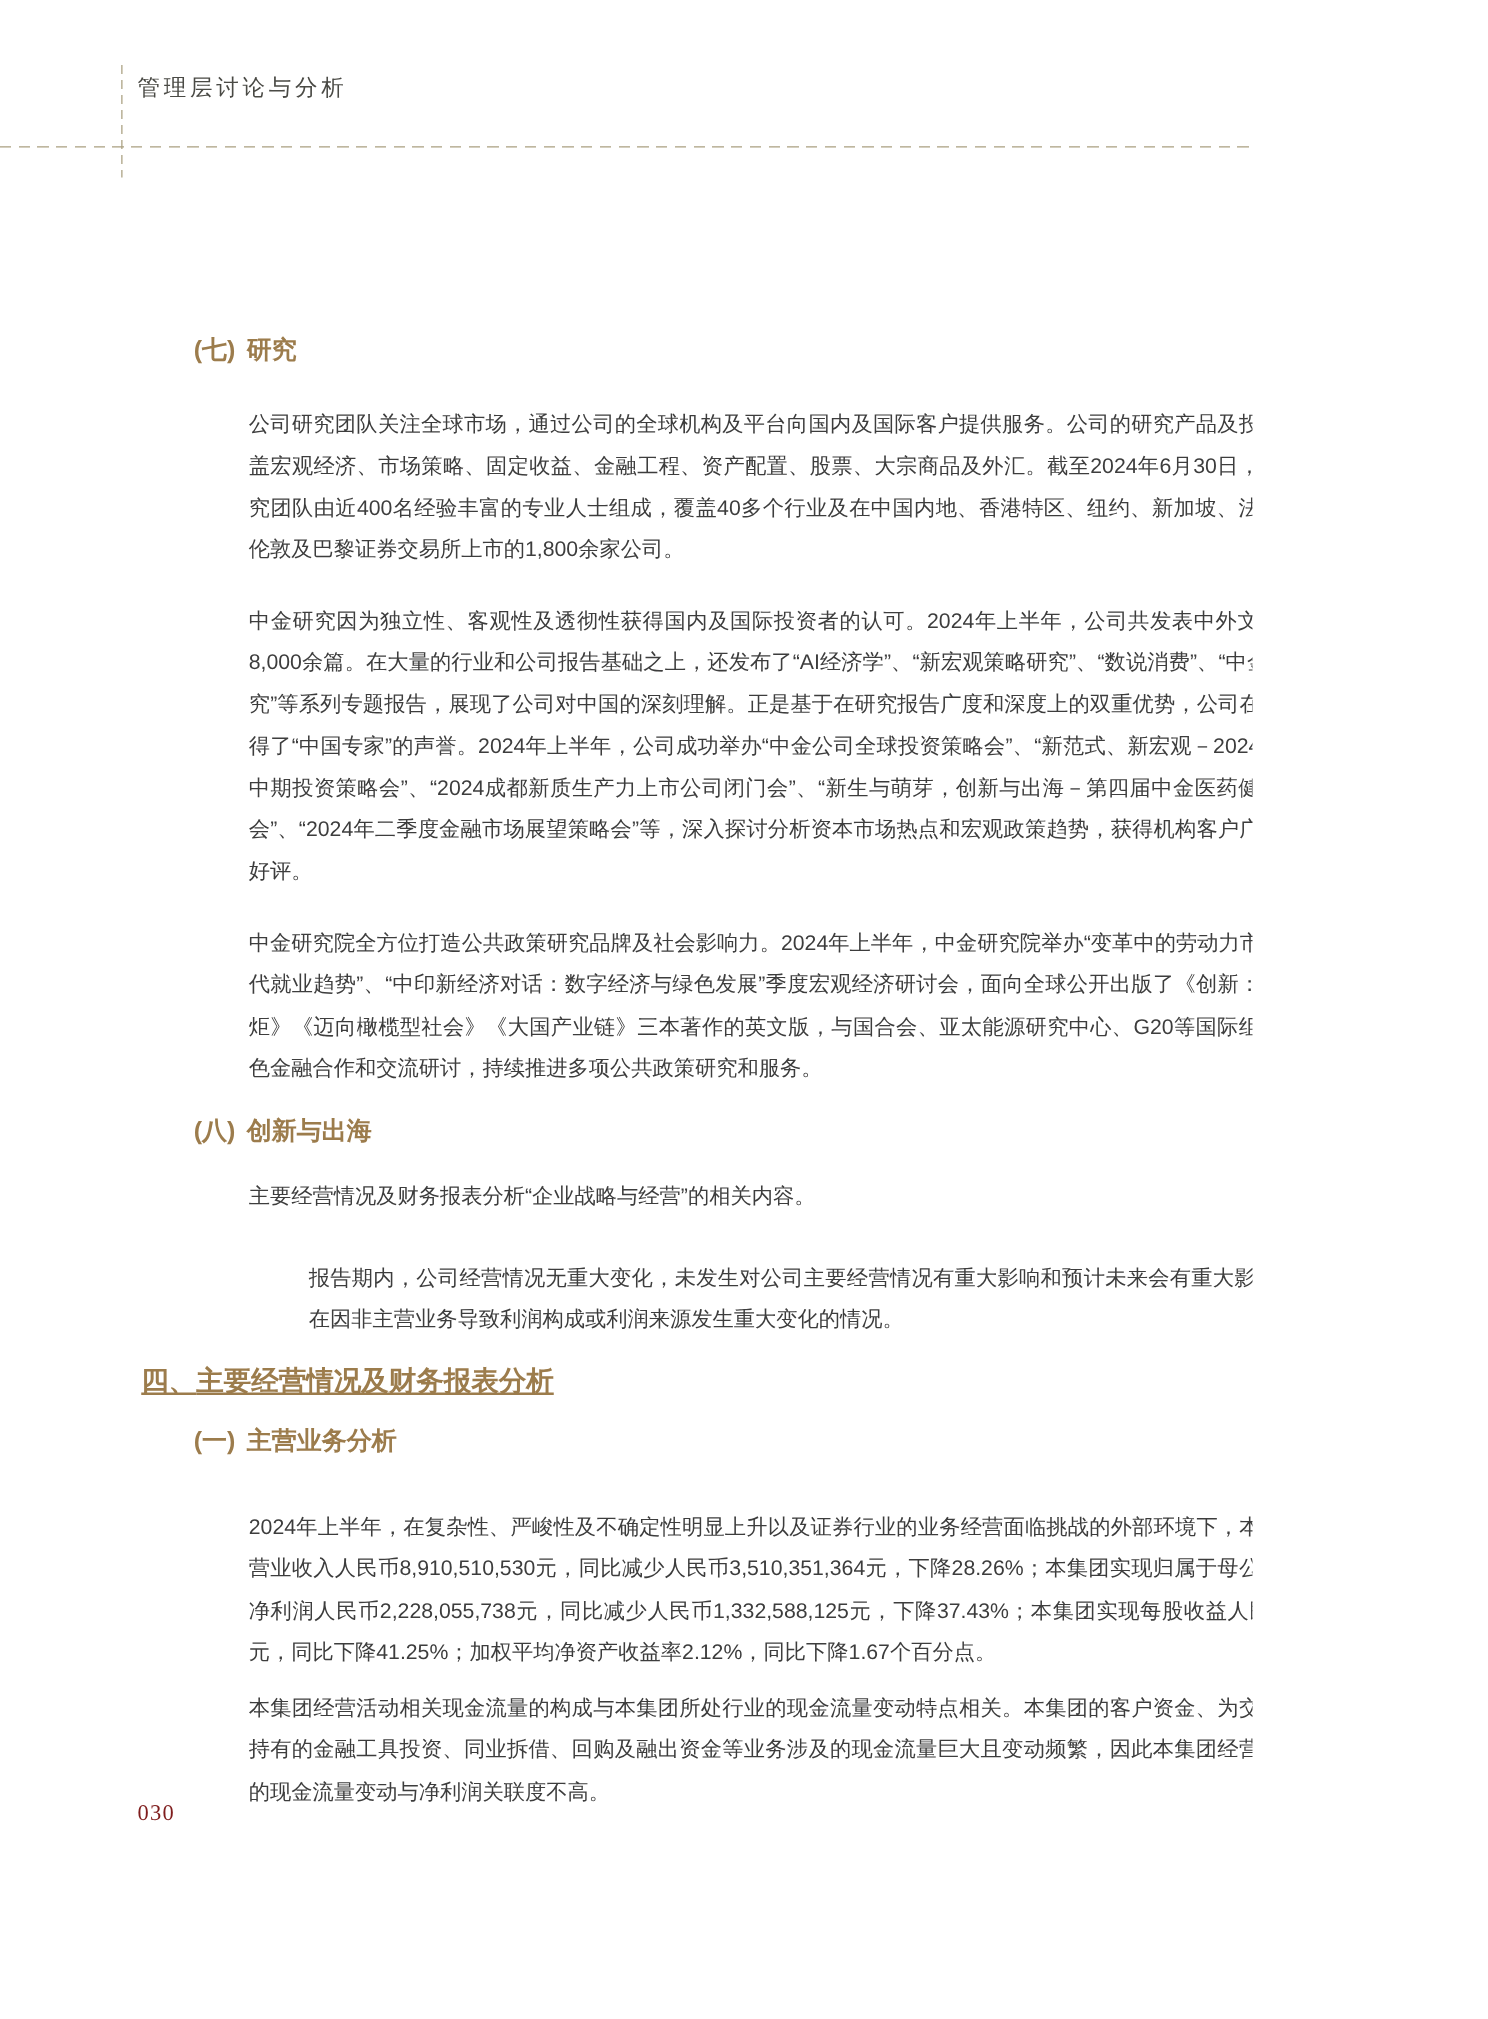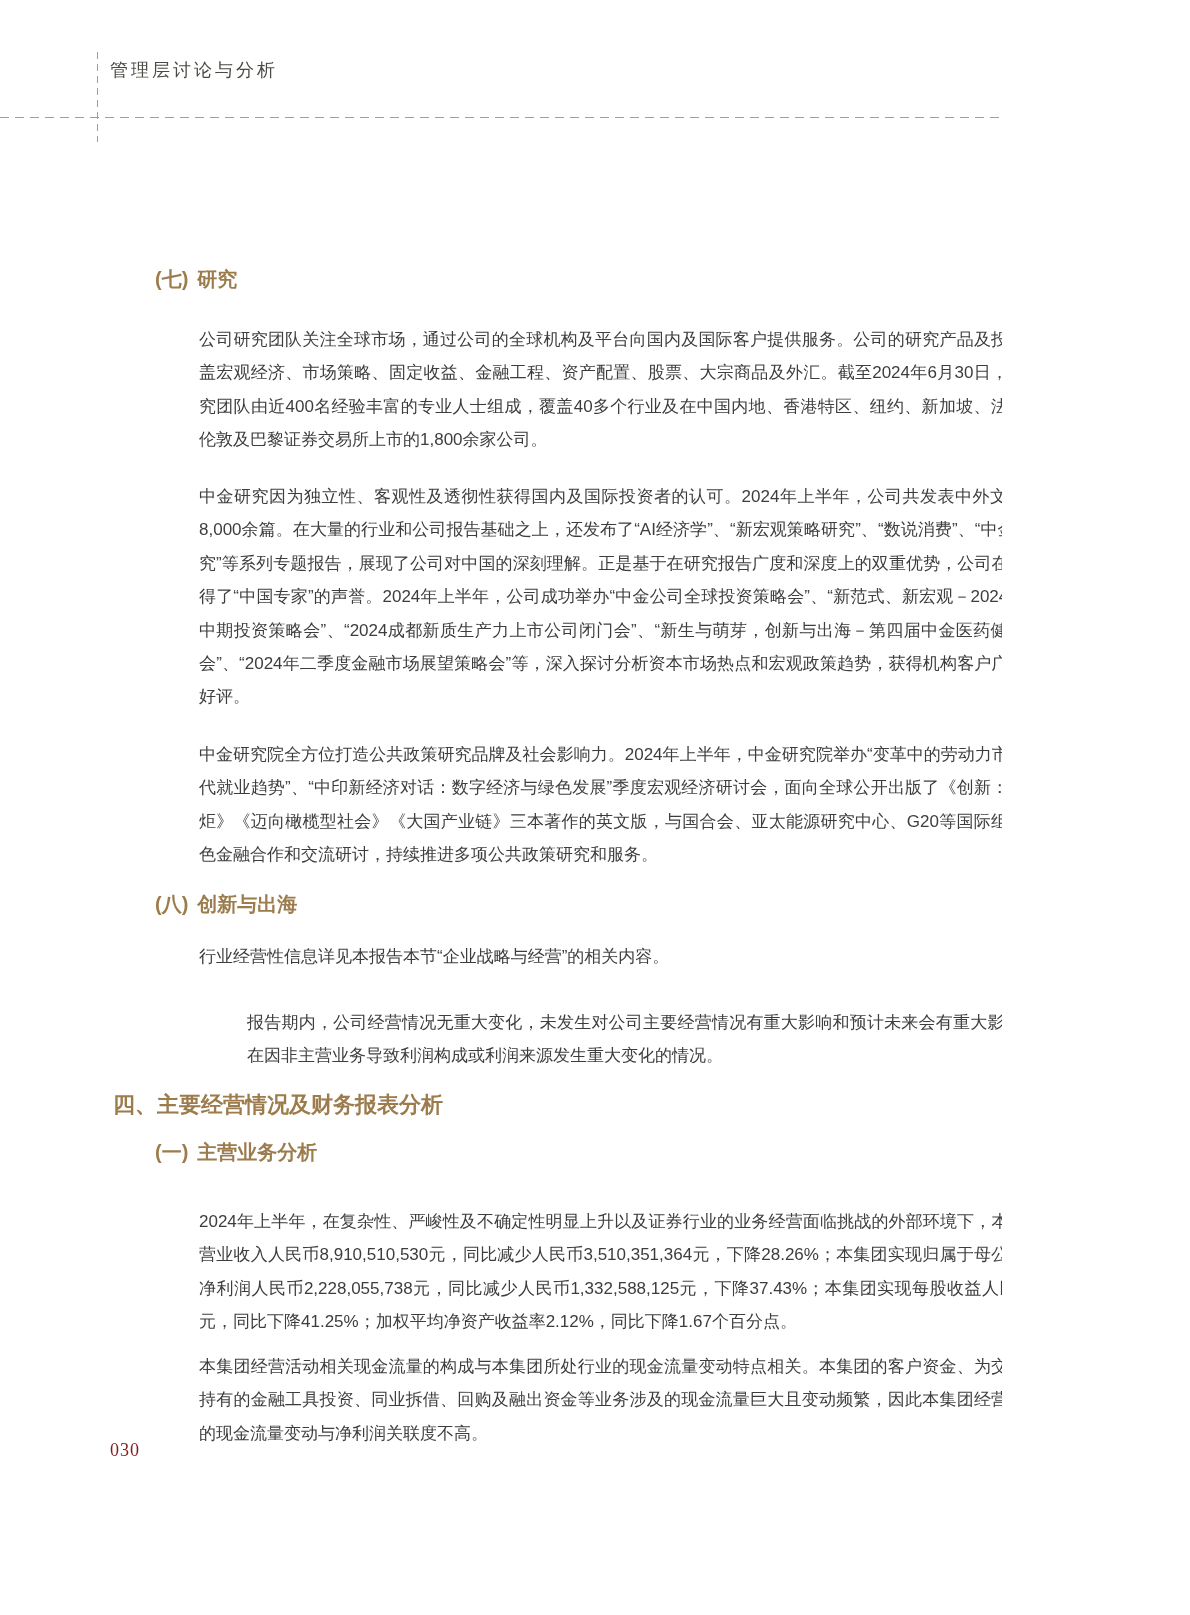--- a/index.html
+++ b/index.html
@@ -84,24 +84,24 @@
   <div class="sub-heading" style="top:266px;">
     <span class="label">(七)</span><span>研究</span>
   </div>
   <div class="para" style="top:323px;">公司研究团队关注全球市场，通过公司的全球机构及平台向国内及国际客户提供服务。公司的研究产品及投资分析涵盖宏观经济、市场策略、固定收益、金融工程、资产配置、股票、大宗商品及外汇。截至2024年6月30日，公司的研究团队由近400名经验丰富的专业人士组成，覆盖40多个行业及在中国内地、香港特区、纽约、新加坡、法兰克福、伦敦及巴黎证券交易所上市的1,800余家公司。</div>
   <div class="para" style="top:480px;">中金研究因为独立性、客观性及透彻性获得国内及国际投资者的认可。2024年上半年，公司共发表中外文研究报告8,000余篇。在大量的行业和公司报告基础之上，还发布了“AI经济学”、“新宏观策略研究”、“数说消费”、“中金REITs研究”等系列专题报告，展现了公司对中国的深刻理解。正是基于在研究报告广度和深度上的双重优势，公司在客户中赢得了“中国专家”的声誉。2024年上半年，公司成功举办“中金公司全球投资策略会”、“新范式、新宏观－2024中金公司中期投资策略会”、“2024成都新质生产力上市公司闭门会”、“新生与萌芽，创新与出海－第四届中金医药健康产业峰会”、“2024年二季度金融市场展望策略会”等，深入探讨分析资本市场热点和宏观政策趋势，获得机构客户广泛关注与好评。</div>
   <div class="para" style="top:738px;">中金研究院全方位打造公共政策研究品牌及社会影响力。2024年上半年，中金研究院举办“变革中的劳动力市场：新时代就业趋势”、“中印新经济对话：数字经济与绿色发展”季度宏观经济研讨会，面向全球公开出版了《创新：不灭的火炬》《迈向橄榄型社会》《大国产业链》三本著作的英文版，与国合会、亚太能源研究中心、G20等国际组织开展绿色金融合作和交流研讨，持续推进多项公共政策研究和服务。</div>
 
   <div class="sub-heading" style="top:891px;">
     <span class="label">(八)</span><span>创新与出海</span>
   </div>
-  <div class="para" style="top:940px;">行业经营性信息详见本报告本节“企业战略与经营”的相关内容。</div>
+  <div class="para" style="top:940px;">主要经营情况及财务报表分析“企业战略与经营”的相关内容。</div>
   <div class="para" style="top:1006px;margin-left:48px;">报告期内，公司经营情况无重大变化，未发生对公司主要经营情况有重大影响和预计未来会有重大影响的事项，不存在因非主营业务导致利润构成或利润来源发生重大变化的情况。</div>
 
-  <div class="main-heading" style="top:1090px;">
+  <div class="main-heading" style="top:1090px;text-decoration:underline;">
     <span>四、</span><span>主要经营情况及财务报表分析</span>
   </div>
 
   <div class="sub-heading" style="top:1139px;">
     <span class="label">(一)</span><span>主营业务分析</span>
   </div>
   <div class="para" style="top:1186px;margin-top:19px;">2024年上半年，在复杂性、严峻性及不确定性明显上升以及证券行业的业务经营面临挑战的外部环境下，本集团实现营业收入人民币8,910,510,530元，同比减少人民币3,510,351,364元，下降28.26%；本集团实现归属于母公司股东的净利润人民币2,228,055,738元，同比减少人民币1,332,588,125元，下降37.43%；本集团实现每股收益人民币0.394元，同比下降41.25%；加权平均净资产收益率2.12%，同比下降1.67个百分点。</div>
   <div class="para" style="top:1350px;">本集团经营活动相关现金流量的构成与本集团所处行业的现金流量变动特点相关。本集团的客户资金、为交易目的而持有的金融工具投资、同业拆借、回购及融出资金等业务涉及的现金流量巨大且变动频繁，因此本集团经营活动相关的现金流量变动与净利润关联度不高。</div>
 
   <div class="page-number">030</div>

